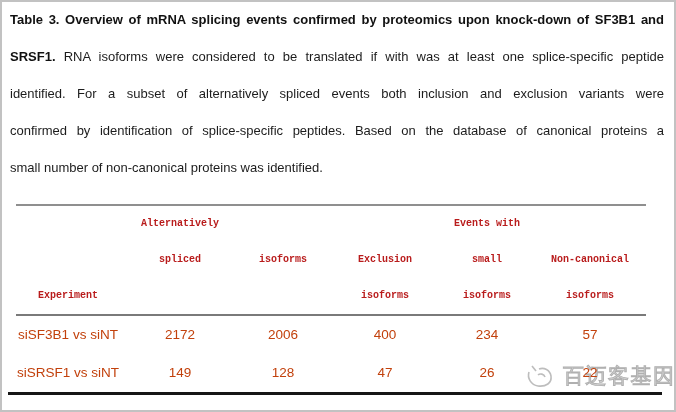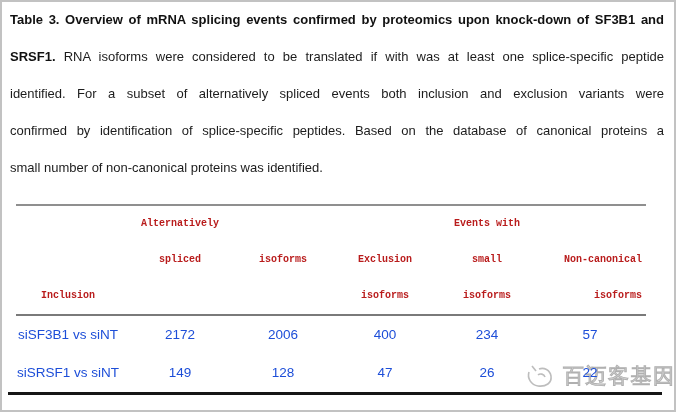--- a/index.html
+++ b/index.html
@@ -50,37 +50,37 @@
   .rule-bottom {
     height: 3px; background: #161616;
     margin-left: 8px; width: 654px;
   }
   .trow {
     display: grid;
     grid-template-columns: 120px 104px 102px 102px 102px 130px;
     margin-left: 8px;
     width: 660px;
   }
-  .trow > :nth-child(6) { padding-right: 26px; align-items: flex-end; }
+  .trow > :nth-child(6) { padding-right: 26px; }
 
   .hcell { display: flex; flex-direction: column; }
   .hline {
     height: 36px; line-height: 36px;
     text-align: center;
     font-weight: bold;
     font-size: 10px;
     color: #b91c1c;
     white-space: nowrap;
     font-family: Liberation Mono, monospace;
   }
   .dcell {
     height: 38px; line-height: 38px;
     text-align: center;
     font-size: 13.5px;
-    color: #1d4ed8;
+    color: #c2410c;
     white-space: nowrap;
   }
 
   
   .watermark {
     position: absolute;
     left: 526px; top: 362px;
     z-index: 1;
     display: flex;
     align-items: flex-start;
@@ -107,21 +107,21 @@
     <div class="cap-line last"><span class="b"></span><span>small number of non-canonical proteins was identified.</span></div>
   </div>
 
   <div class="doc-table">
     <div class="rule-thin"></div>
 
     <div class="trow">
       <div class="hcell">
         <div class="hline"></div>
         <div class="hline"></div>
-        <div class="hline">Inclusion</div>
+        <div class="hline">Experiment</div>
       </div>
       <div class="hcell">
         <div class="hline">Alternatively</div>
         <div class="hline">spliced</div>
       </div>
       <div class="hcell">
         <div class="hline"></div>
         <div class="hline">isoforms</div>
       </div>
       <div class="hcell">

